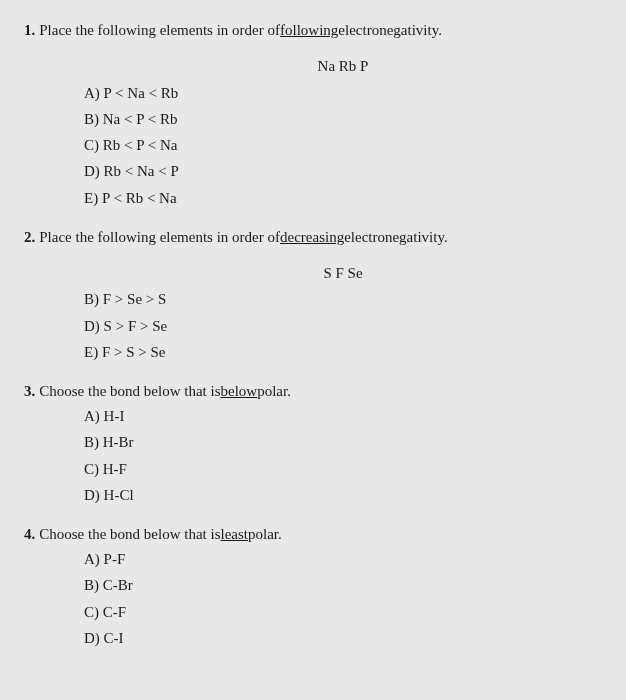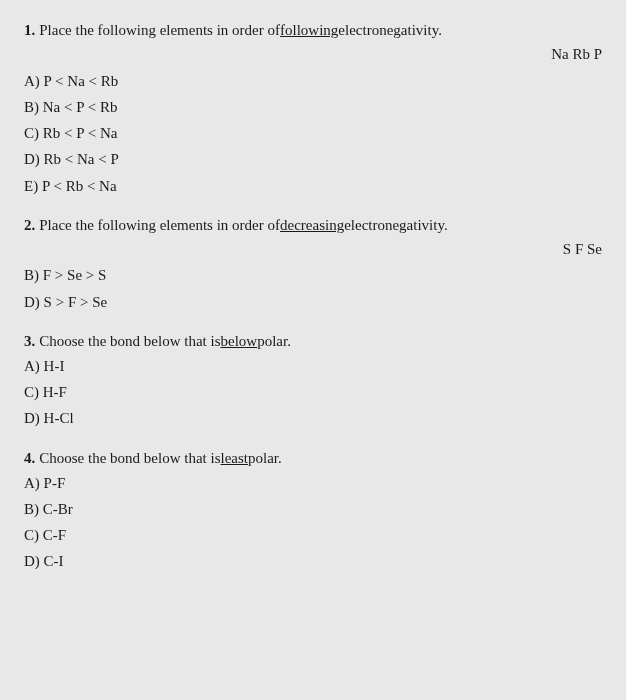--- a/index.html
+++ b/index.html
@@ -26,25 +26,27 @@
       line-height: 1.6;
     }
     .question-number {
       font-weight: bold;
       margin-right: 4px;
     }
     .underline {
       text-decoration: underline;
     }
     .elements-row {
-      text-align: right;
+      text-align: center;
       margin-left: 60px;
       line-height: 1.7;
+      margin-top: 12px;
     }
     .choices {
+      margin-left: 60px;
       line-height: 1.75;
     }
     .choice-item {
       line-height: 1.75;
     }
     .spacer {
       margin-top: 10px;
     }
   </style>
 </head>
@@ -73,32 +75,34 @@
     <div class="question-line">
       <span class="question-number">2.</span>
       <span>Place the following elements in order of </span>
         <span class="underline">decreasing</span>
         <span> electronegativity.</span>
     </div>
     <div class="elements-row">S         F         Se</div>
     <div class="choices">
       <div class="choice-item">B) F &gt; Se &gt; S</div>
       <div class="choice-item">D) S &gt; F &gt; Se</div>
+      <div class="choice-item">E) F &gt; S &gt; Se</div>
     </div>
   </div>
 
   <div class="question-block spacer">
     <div class="question-line">
       <span class="question-number">3.</span>
       <span>Choose the bond below that is </span>
         <span class="underline">below</span>
         <span> polar.</span>
     </div>
     <div class="choices">
       <div class="choice-item">A) H-I</div>
+      <div class="choice-item">B) H-Br</div>
       <div class="choice-item">C) H-F</div>
       <div class="choice-item">D) H-Cl</div>
     </div>
   </div>
 
   <div class="question-block">
     <div class="question-line">
       <span class="question-number">4.</span>
       <span>Choose the bond below that is </span>
         <span class="underline">least</span>

